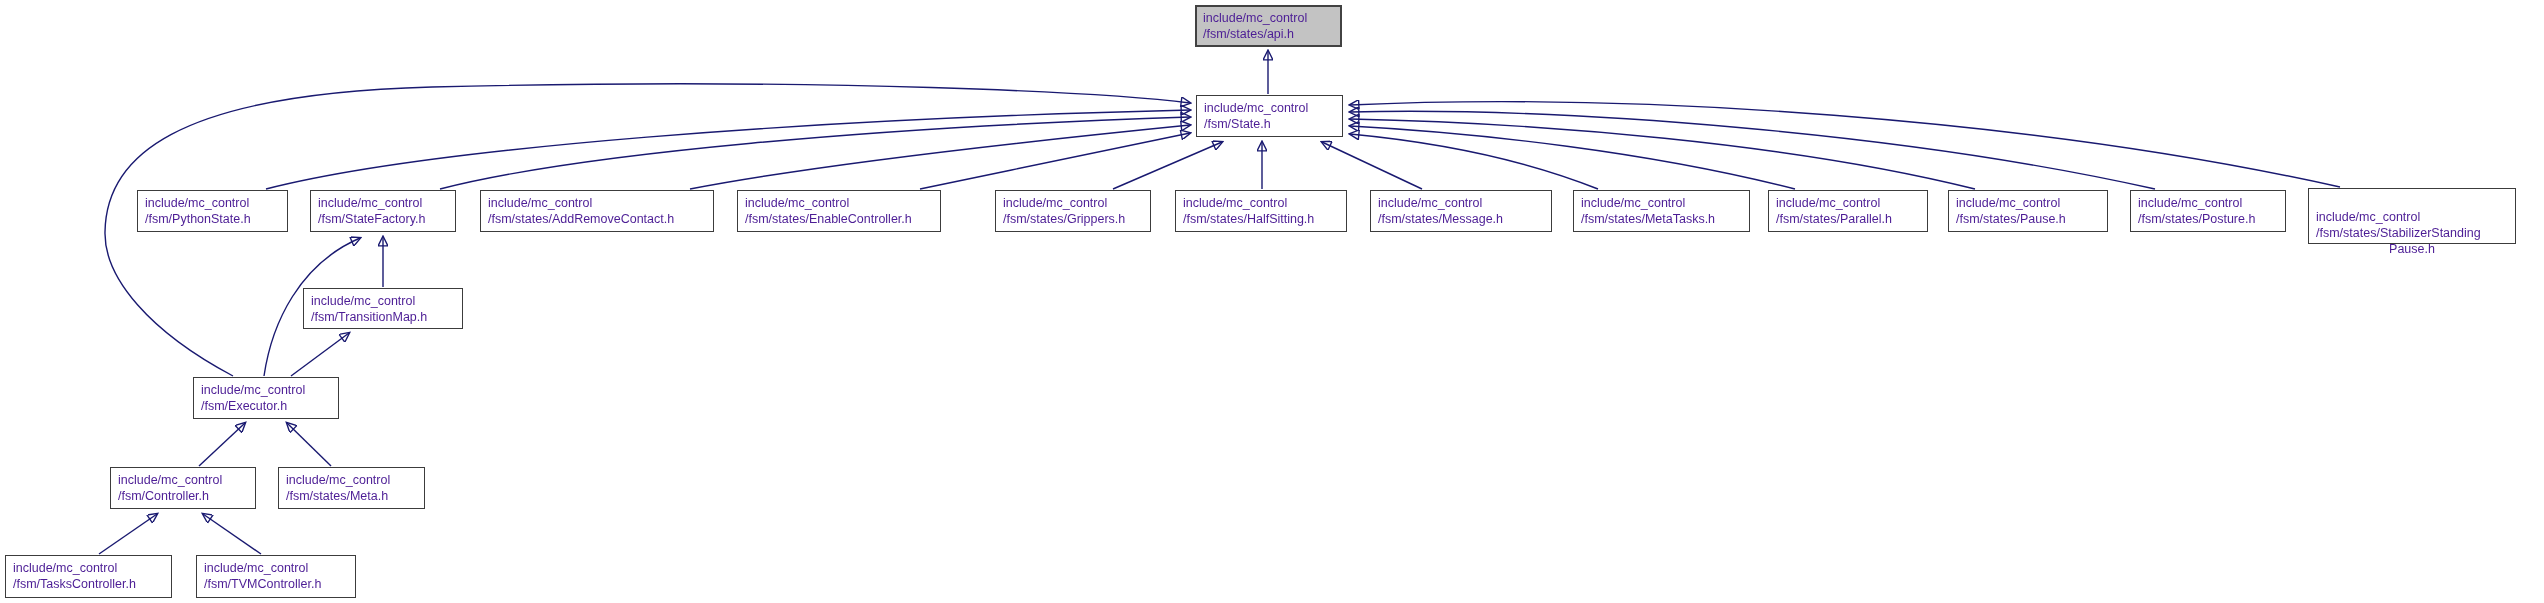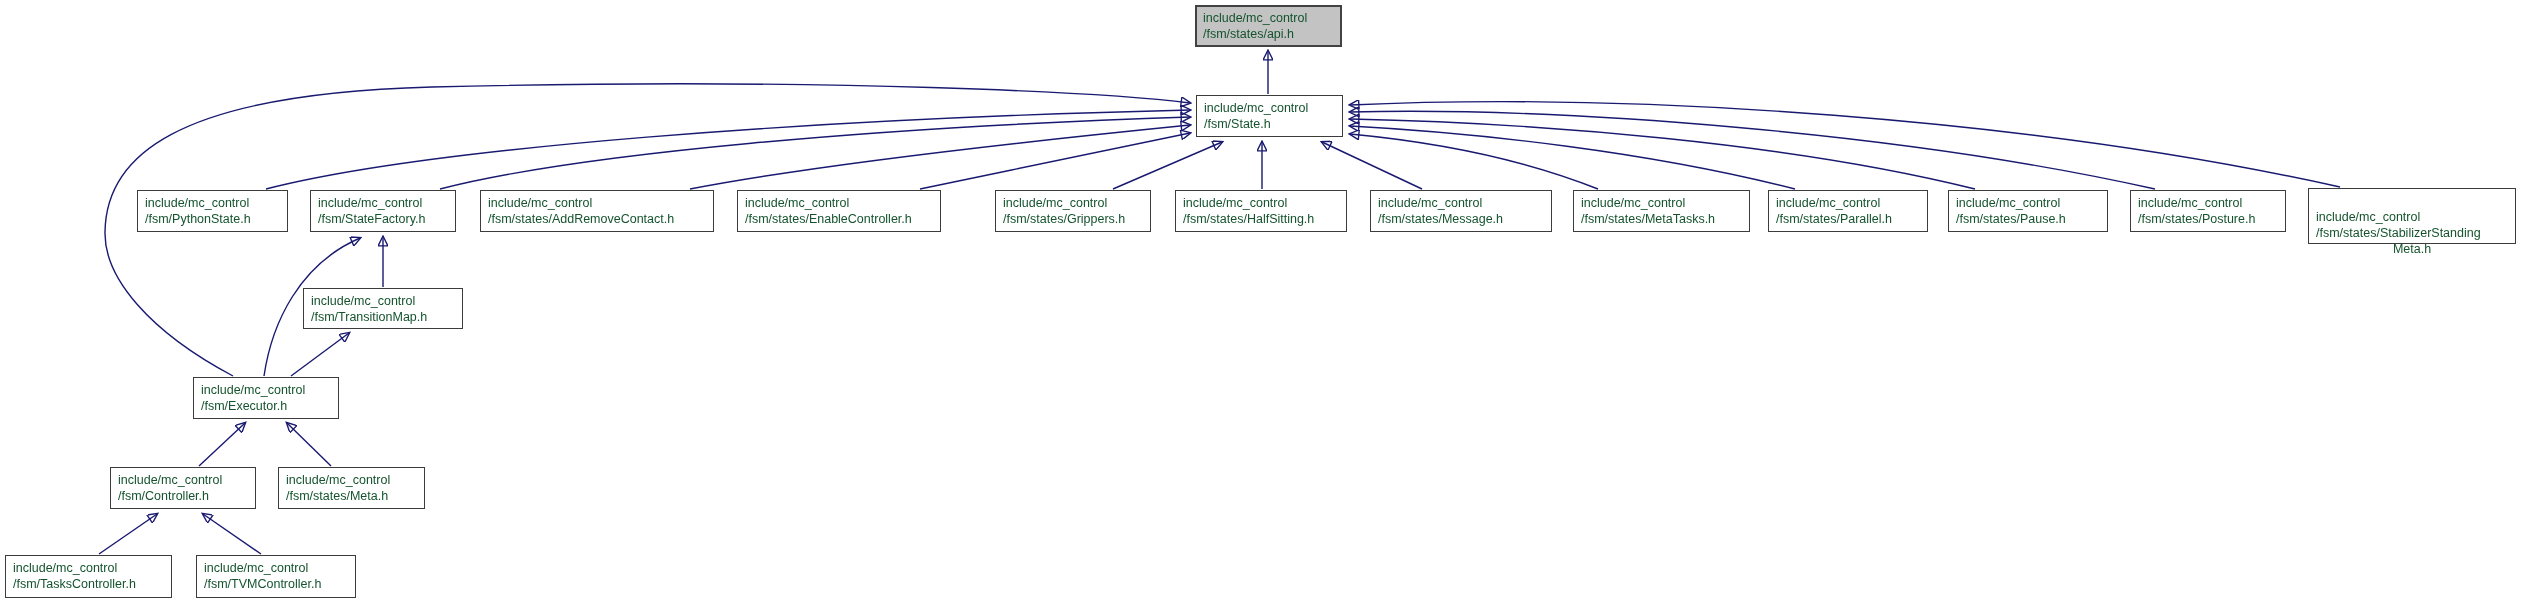--- a/index.html
+++ b/index.html
@@ -15,21 +15,21 @@
     position: absolute;
     left: 0; top: 0;
     width: 2544px; height: 603px;
   }
   .edges path { fill: none; stroke: #191970; stroke-width: 1.4; }
   .node {
     position: absolute;
     box-sizing: border-box;
     background: #ffffff;
     border: 1px solid #3c3c3c;
-    color: #14532d;
+    color: #4c1d95;
     font-size: 12.5px;
     line-height: 16px;
     padding: 4px 7px 0 7px;
     white-space: pre-line;
     text-align: left;
     cursor: pointer;
   }
   .node--highlight {
     background: #c3c3c3;
     border: 2px solid #424242;
@@ -112,21 +112,21 @@
 
   <div class="node" style="left:1948px; top:190px; width:160px; height:42px;">include/mc_control
 /fsm/states/Pause.h</div>
 
   <div class="node" style="left:2130px; top:190px; width:156px; height:42px;">include/mc_control
 /fsm/states/Posture.h</div>
 
   <div class="node" style="left:2308px; top:188px; width:208px; height:56px;">
     <span>include/mc_control
 /fsm/states/StabilizerStanding</span>
-    <span class="l2">Meta.h</span>
+    <span class="l2">Pause.h</span>
   </div>
 
   <div class="node" style="left:303px; top:288px; width:160px; height:41px;">include/mc_control
 /fsm/TransitionMap.h</div>
 
   <div class="node" style="left:193px; top:377px; width:146px; height:42px;">include/mc_control
 /fsm/Executor.h</div>
 
   <div class="node" style="left:110px; top:467px; width:146px; height:42px;">include/mc_control
 /fsm/Controller.h</div>

